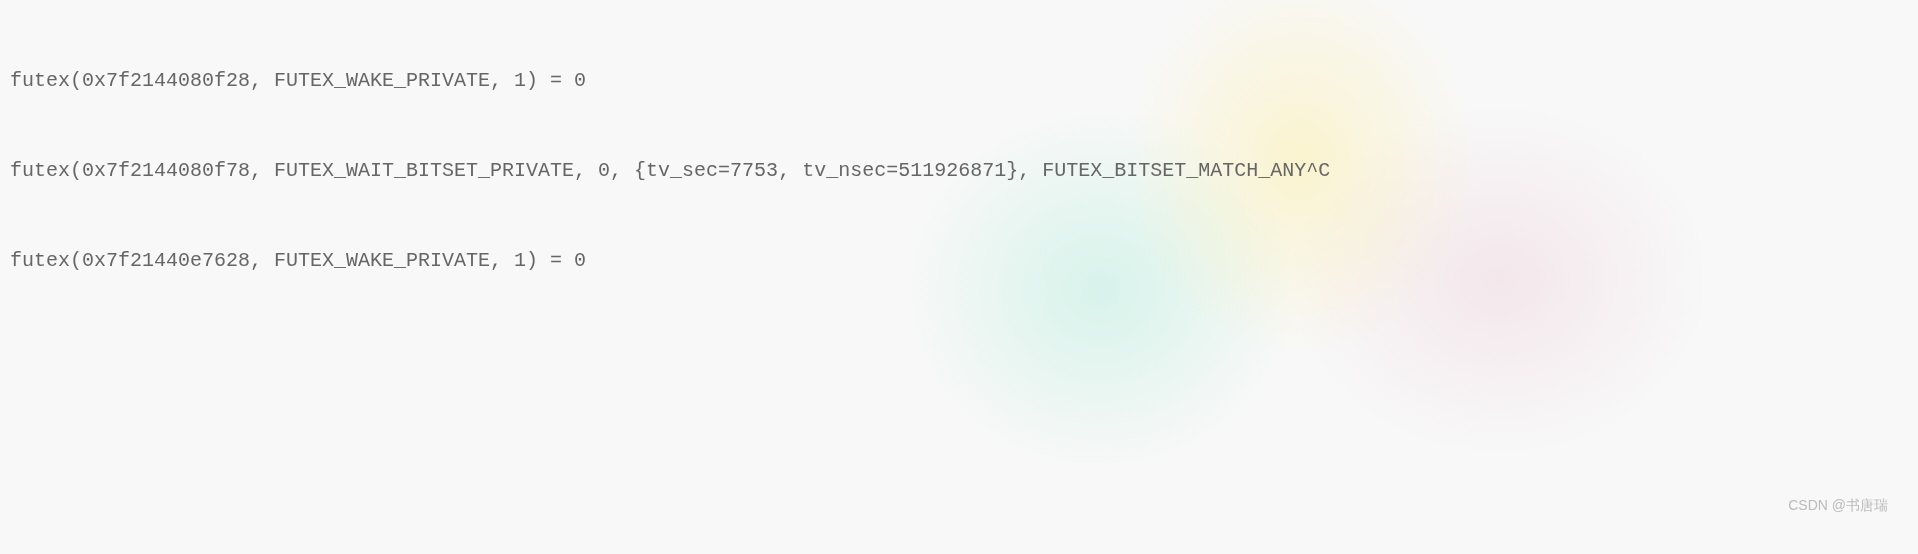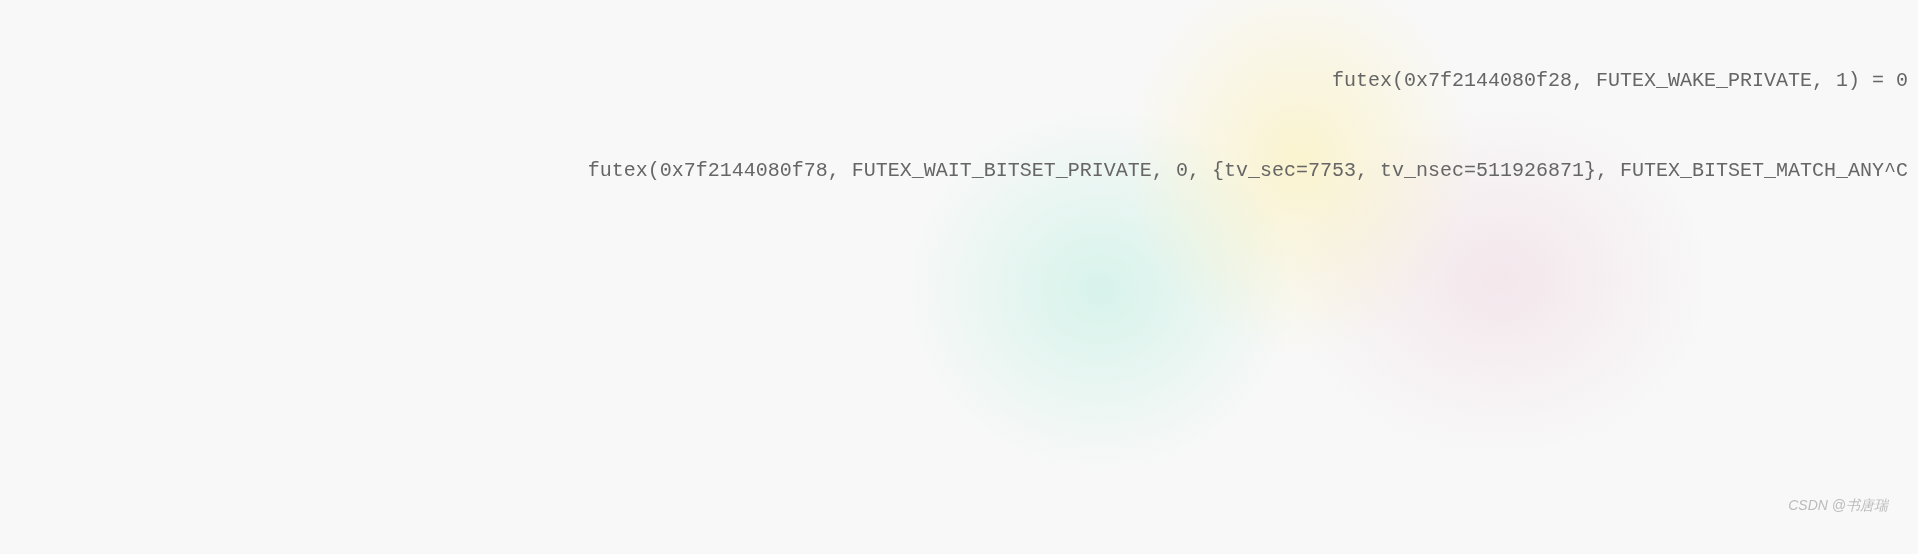--- a/index.html
+++ b/index.html
@@ -32,41 +32,40 @@
       pointer-events: none;
       z-index: 0;
     }
     .terminal {
       position: relative;
       z-index: 1;
       white-space: pre;
     }
     .line {
       display: block;
-      text-align: right;
     }
     .watermark {
       position: absolute;
       bottom: 38px;
       right: 30px;
       font-size: 14px;
       color: #bbb;
       font-family: sans-serif;
       z-index: 2;
-      font-style: italic;
     }
   </style>
 </head>
 <body>
 
 <div class="gradient-bg"></div>
 
 <div class="terminal">
   <span class="line">futex(0x7f2144080f28, FUTEX_WAKE_PRIVATE, 1) = 0</span>
   <span class="line">futex(0x7f2144080f78, FUTEX_WAIT_BITSET_PRIVATE, 0, {tv_sec=7753, tv_nsec=511926871}, FUTEX_BITSET_MATCH_ANY^C</span>
+  <span class="line">futex(0x7f21440e7628, FUTEX_WAKE_PRIVATE, 1) = 0</span>
   
   
   
   
   
   
   
 </div>
 
 <div class="watermark">CSDN @书唐瑞</div>

